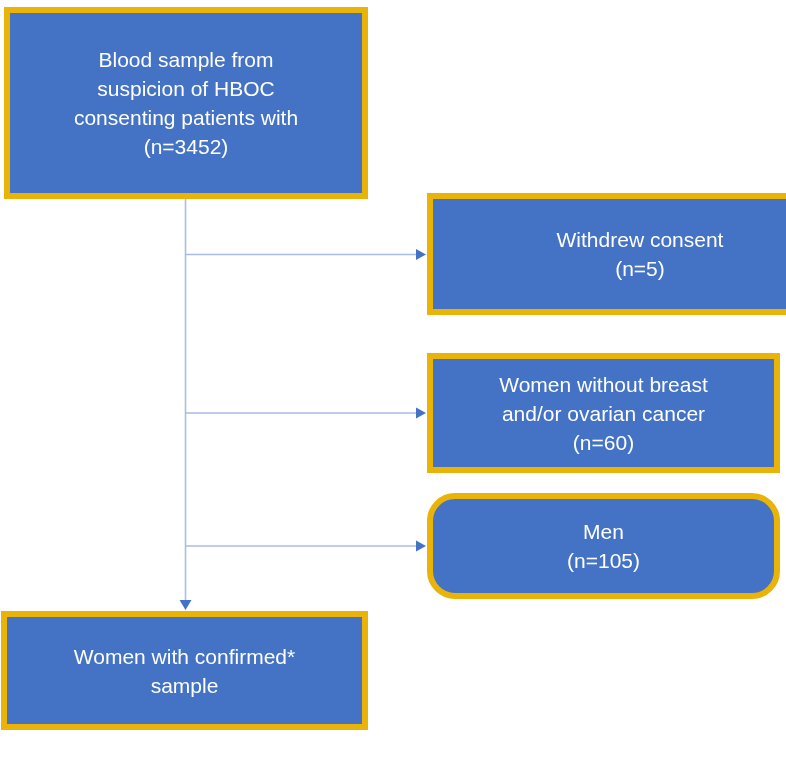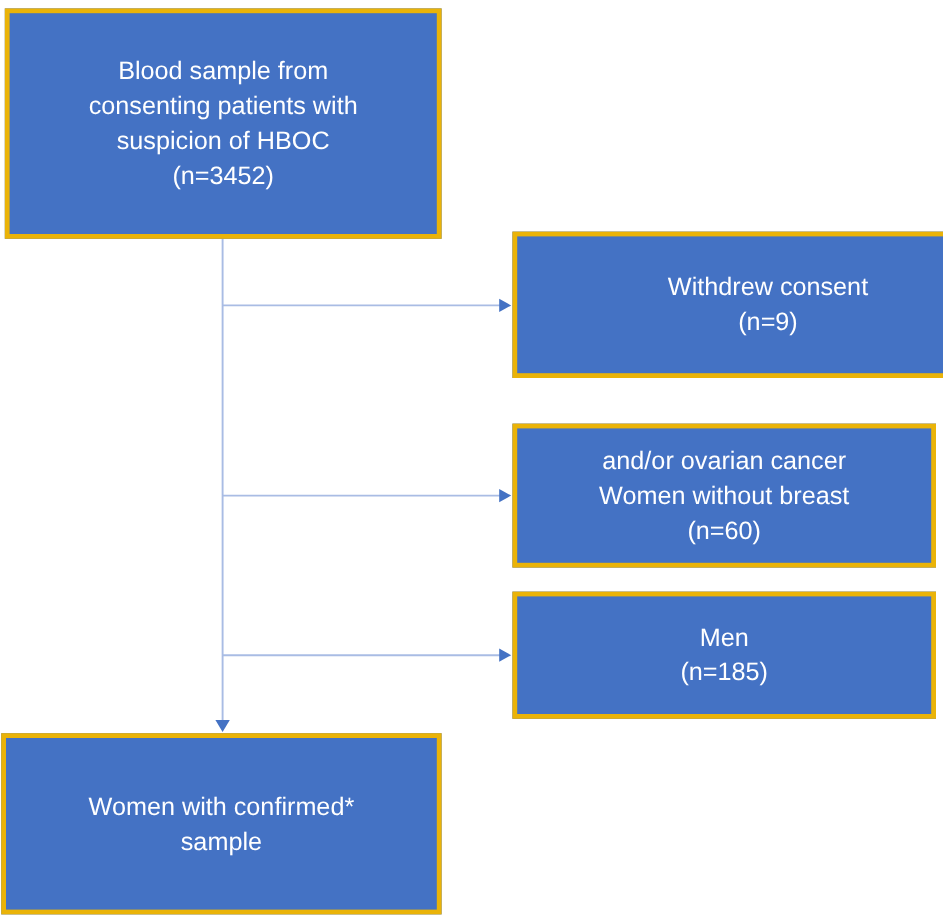--- a/index.html
+++ b/index.html
@@ -20,35 +20,35 @@
     left: 0;
     top: 0;
     width: 786px;
     height: 767px;
     pointer-events: none;
   }
   .box {
     position: absolute;
     box-sizing: border-box;
     background: #4472C4;
-    border: 4px solid #eab308;
+    border: 6px solid #eab308;
     color: #ffffff;
     display: flex;
     flex-direction: column;
     justify-content: center;
     align-items: center;
     text-align: right;
     font-size: 21px;
     line-height: 29px;
   }
   .box-source   { left: 4px;   top: 7px;   width: 364px; height: 192px; }
   .box-withdrew { left: 427px; top: 193px; width: 426px; height: 122px; }
   .box-nocancer { left: 427px; top: 353px; width: 353px; height: 120px; }
-  .box-men      { left: 427px; top: 493px; width: 353px; height: 106px; }
-  .box-final    { left: 1px;   top: 611px; width: 367px; height: 151px; }
+  .box-men      { left: 427px; top: 493px; width: 353px; height: 106px; border-radius: 28px; }
+  .box-final    { left: 1px;   top: 611px; width: 367px; height: 119px; }
   .line { white-space: nowrap; }
 </style>
 </head>
 <body>
 
 <div class="stage">
 
   <svg class="connectors" viewBox="0 0 786 767">
 
     <line x1="185.5" y1="199" x2="185.5" y2="601" stroke="#A9BCE4" stroke-width="1.6"></line>
@@ -59,39 +59,39 @@
 
     <line x1="185.5" y1="413" x2="417" y2="413" stroke="#A9BCE4" stroke-width="1.6"></line>
     <polygon points="416,407.5 416,418.5 426,413" fill="#4472C4"></polygon>
 
     <line x1="185.5" y1="546" x2="417" y2="546" stroke="#A9BCE4" stroke-width="1.6"></line>
     <polygon points="416,540.5 416,551.5 426,546" fill="#4472C4"></polygon>
   </svg>
 
   <div class="box box-source">
     <div class="line">Blood sample from</div>
+    <div class="line">suspicion of HBOC</div>
     <div class="line">consenting patients with</div>
-    <div class="line">suspicion of HBOC</div>
     <div class="line">(n=3452)</div>
   </div>
 
   <div class="box box-withdrew">
     <div class="line">Withdrew consent</div>
-    <div class="line">(n=9)</div>
+    <div class="line">(n=5)</div>
   </div>
 
   <div class="box box-nocancer">
+    <div class="line">Women without breast</div>
     <div class="line">and/or ovarian cancer</div>
-    <div class="line">Women without breast</div>
     <div class="line">(n=60)</div>
   </div>
 
   <div class="box box-men">
     <div class="line">Men</div>
-    <div class="line">(n=185)</div>
+    <div class="line">(n=105)</div>
   </div>
 
   <div class="box box-final">
     <div class="line">Women with confirmed*</div>
     <div class="line">sample</div>
   </div>
 
 </div>
 
 </body></html>

